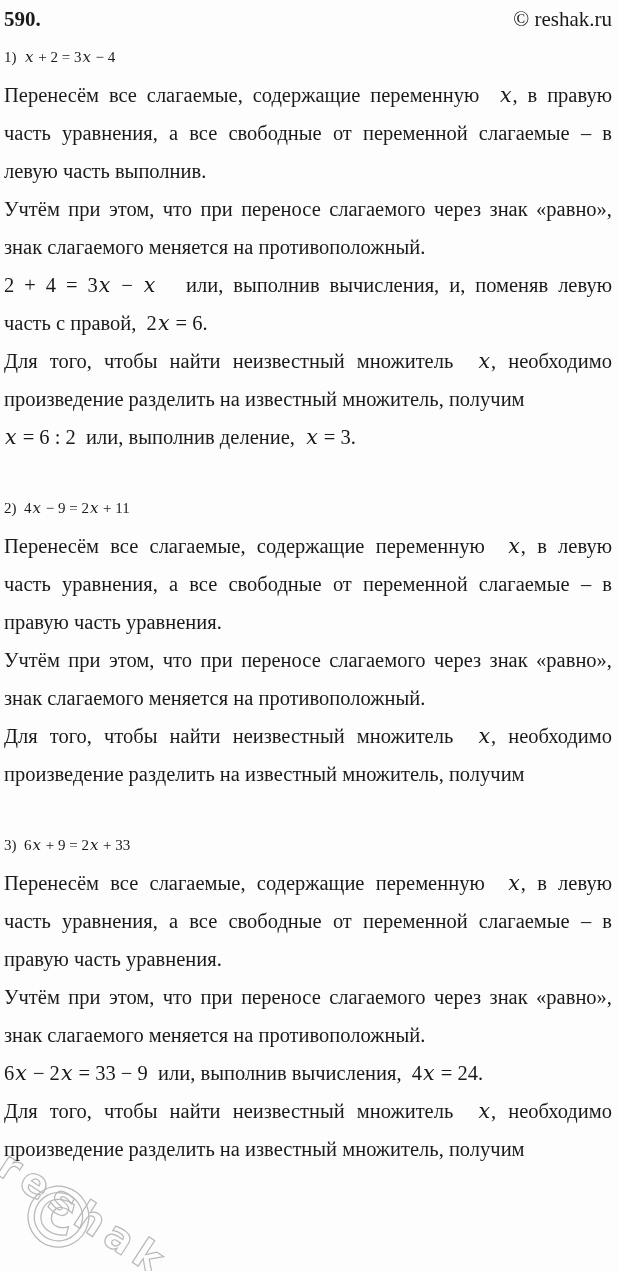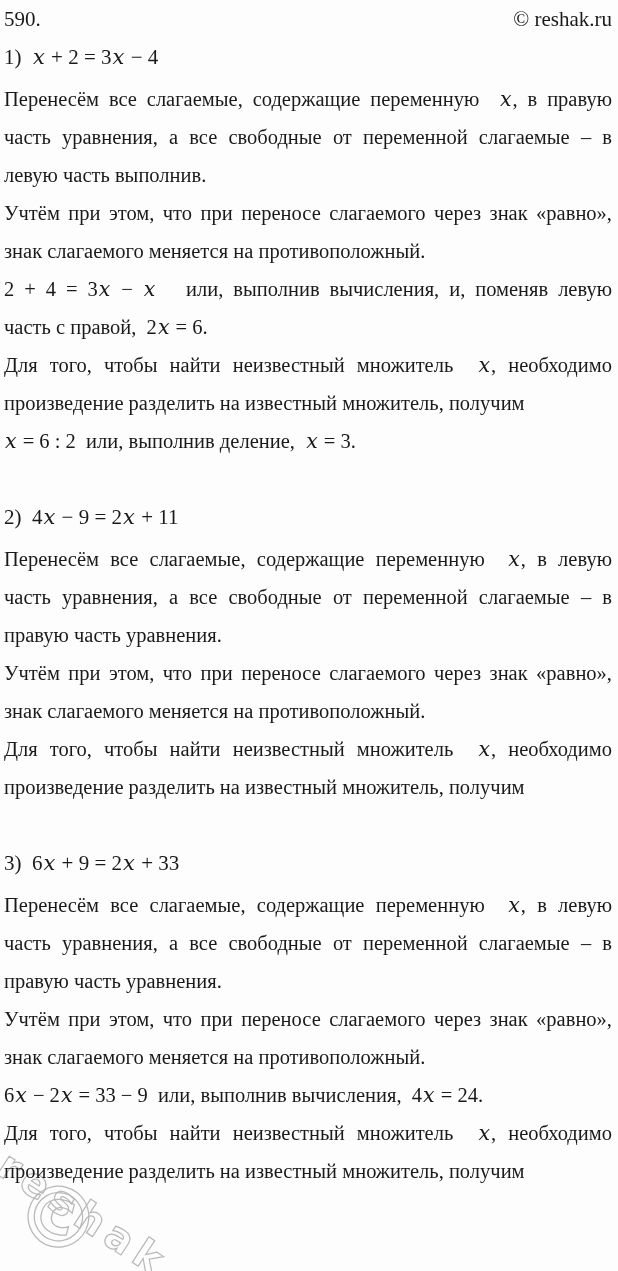--- a/index.html
+++ b/index.html
@@ -15,32 +15,32 @@
   .content { position: absolute; inset: 0; z-index: 1; padding: 4px 6px 0 4px; }
 
   .doc-header {
     display: flex;
     justify-content: space-between;
     align-items: baseline;
     height: 34px;
     line-height: 30px;
     font-size: 21px;
   }
-  .problem-number { font-weight: 400; }
+  .problem-number { font-weight: 700; }
 
   .line {
     height: 38px;
-    line-height: 46px;
+    line-height: 38px;
     font-size: 20.5px;
     white-space: normal;
   }
   .line.st { text-align: justify; text-align-last: justify; }
-  .eq-line { height: 38px; line-height: 38px; font-size: 21px; }
+  .eq-line { height: 38px; line-height: 38px; font-size: 15px; }
 
-  .solution + .solution { margin-top: 42px; }
+  .solution + .solution { margin-top: 33px; }
 
   .vx { font-style: italic; padding: 0 1px; font-family: "DejaVu Serif", serif; }
 
   
   .wm {
     position: absolute;
     z-index: 0;
     color: transparent;
     -webkit-text-stroke: 1.2px #b8b8b8;
     font-family: "DejaVu Sans", sans-serif;

